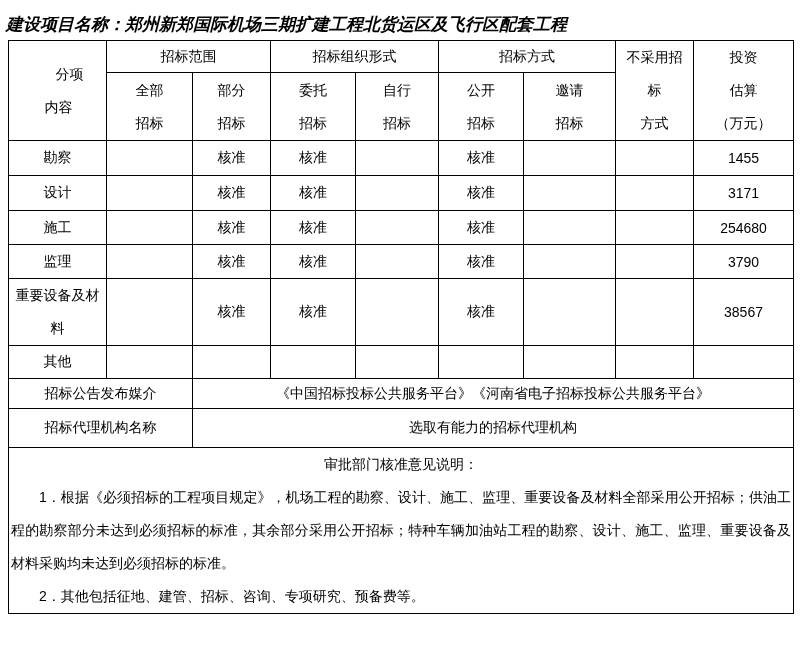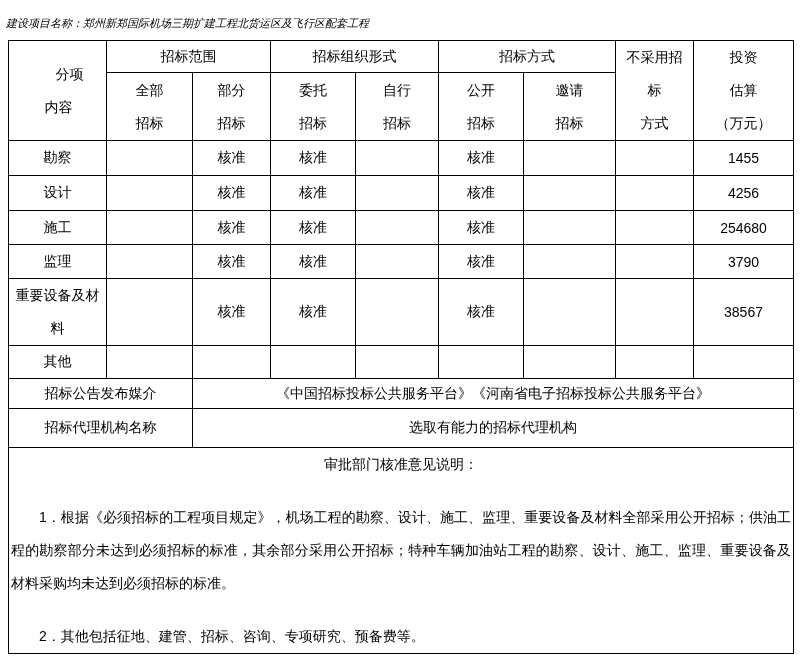--- a/index.html
+++ b/index.html
@@ -15,22 +15,22 @@
   .doc-title {
     text-align: center;
     font-size: 26px;
     font-weight: bold;
     line-height: 38px;
     letter-spacing: 1px;
     font-family: "Liberation Sans", "DejaVu Sans", sans-serif;
   }
   .project-line {
     margin: 6px 0 0 6px;
-    font-size: 11px;
-    font-weight: normal;
+    font-size: 17px;
+    font-weight: bold;
     font-style: italic;
     font-family: "DejaVu Serif", "Liberation Serif", serif;
     line-height: 20px;
   }
 
   table.approval {
     margin: 6px 0 0 8px;
     border-collapse: collapse;
     table-layout: fixed;
     width: 785px;
@@ -54,21 +54,21 @@
 
   td.left-label { text-align: left; padding-left: 12px; }
   td.left-value { text-align: left; padding-left: 10px; }
 
   td.opinion {
     text-align: left;
     vertical-align: top;
     padding: 5px 12px 0 12px;
     line-height: 33px;
   }
-  td.opinion p { text-indent: 2em; text-align: justify; margin-top: 20px; }
+  td.opinion p { text-indent: 2em; text-align: justify; }
 </style>
 </head>
 <body>
 
 <div class="page">
 
   <div class="project-line">建设项目名称：郑州新郑国际机场三期扩建工程北货运区及飞行区配套工程</div>
 
   <table class="approval">
     <colgroup>
@@ -129,21 +129,21 @@
 
     <tr style="height:35px">
       <td>设计</td>
       <td></td>
       <td>核准</td>
       <td>核准</td>
       <td></td>
       <td>核准</td>
       <td></td>
       <td></td>
-      <td class="num">4256</td>
+      <td class="num">3171</td>
     </tr>
 
     <tr style="height:34px">
       <td>施工</td>
       <td></td>
       <td>核准</td>
       <td>核准</td>
       <td></td>
       <td>核准</td>
       <td></td>

